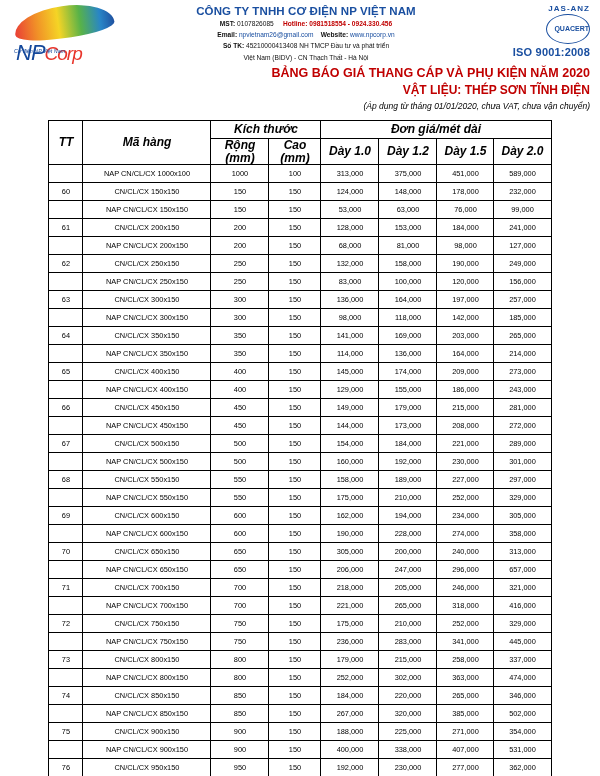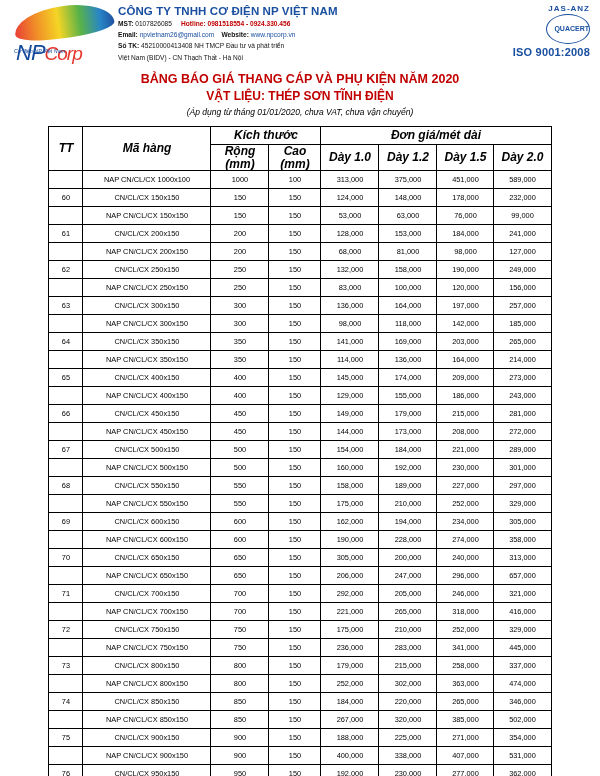--- a/index.html
+++ b/index.html
@@ -63,20 +63,21 @@
     position: absolute;
     left: 4px;
     top: 44px;
     font-size: 5.4px;
     color: #14489b;
     font-style: italic;
     white-space: nowrap;
   }
   .company {
     flex: 1 1 auto;
+    text-align: center;
     padding-top: 1px;
   }
   .company-name {
     font-size: 11.5px;
     font-weight: bold;
     color: #1a4fa0;
     letter-spacing: .1px;
   }
   .company-line {
     font-size: 6.6px;
@@ -115,22 +116,21 @@
   .iso {
     font-size: 11px;
     font-weight: bold;
     color: #1a4fa0;
     margin-top: 2px;
     letter-spacing: .2px;
   }
 
   
   .titles {
-    text-align: center;
-    margin-top: 6px;
+    text-align: right;
   }
   .title-1 {
     font-size: 12.5px;
     font-weight: bold;
     color: #c00000;
   }
   .title-2 {
     font-size: 12px;
     font-weight: bold;
     color: #c00000;
@@ -494,21 +494,21 @@
           <td class="num">206,000</td>
           <td class="num">247,000</td>
           <td class="num">296,000</td>
           <td class="num d20">657,000</td>
         </tr>
         <tr>
           <td class="num">71</td>
           <td class="code">CN/CL/CX 700x150</td>
           <td class="num">700</td>
           <td class="num">150</td>
-          <td class="num">292,000</td>
+          <td class="num">218,000</td>
           <td class="num">205,000</td>
           <td class="num">246,000</td>
           <td class="num d20">321,000</td>
         </tr>
         <tr>
           <td class="num"></td>
           <td class="code">NAP CN/CL/CX 700x150</td>
           <td class="num">700</td>
           <td class="num">150</td>
           <td class="num">221,000</td>

